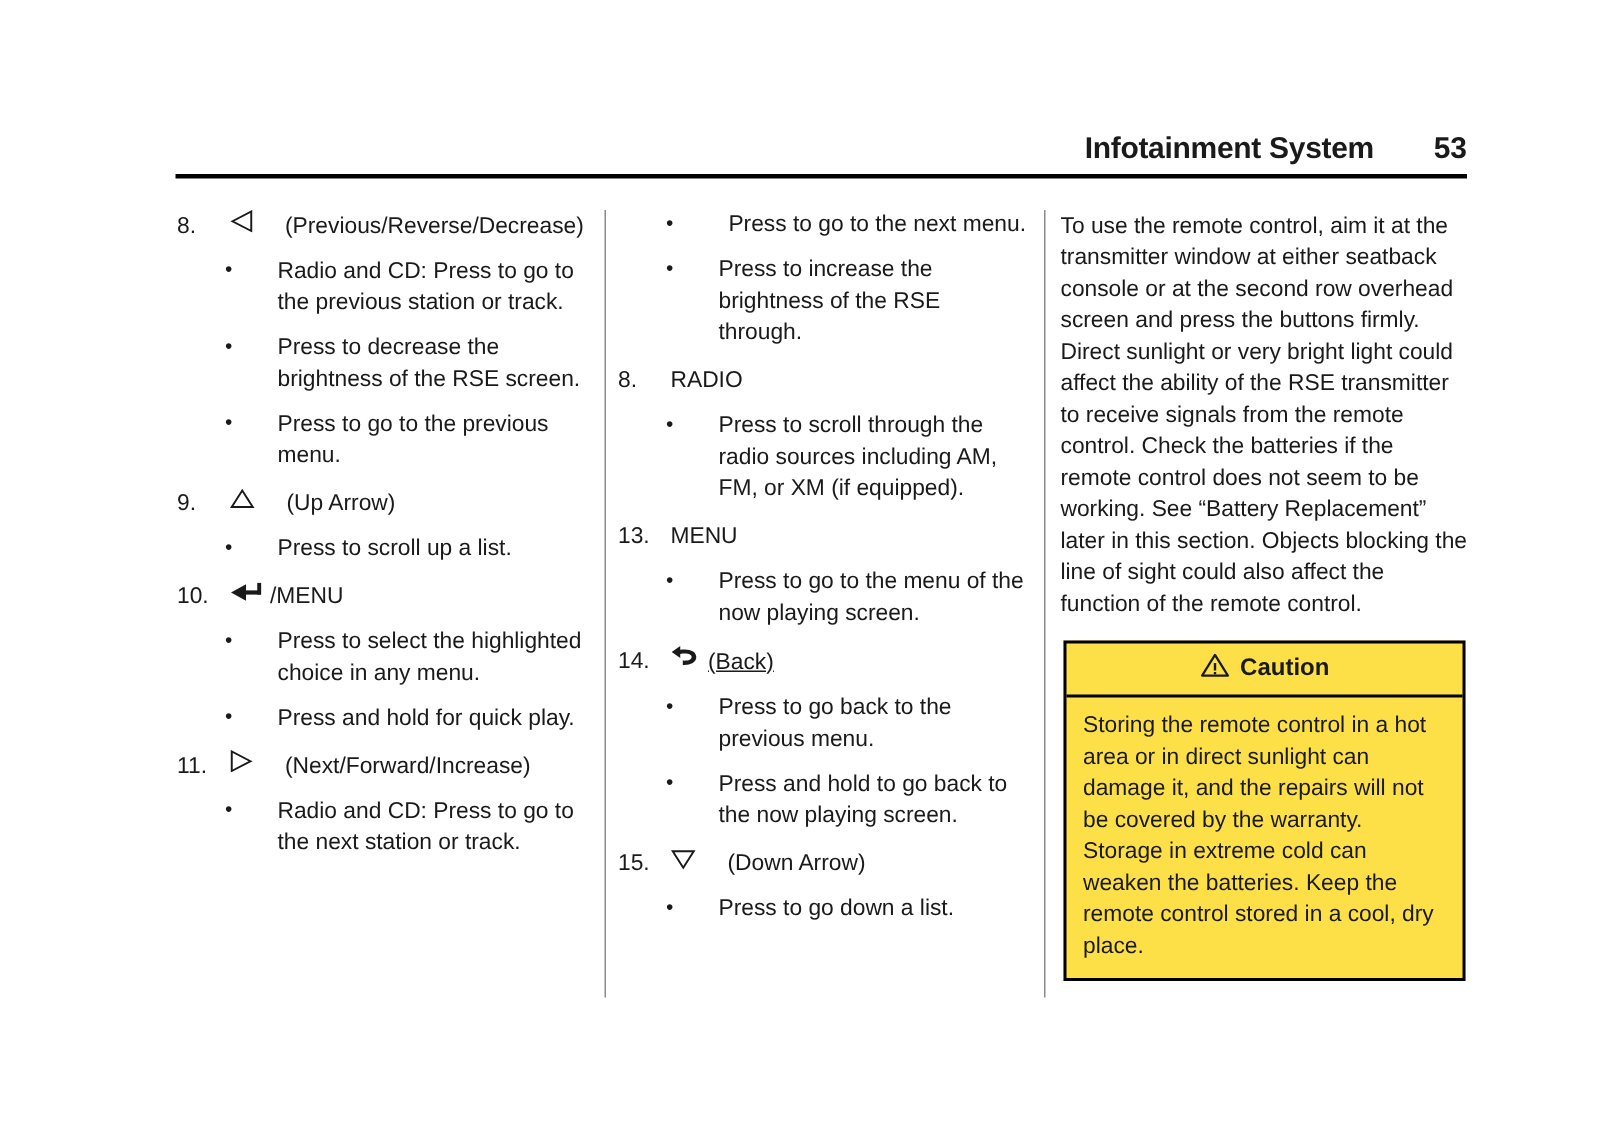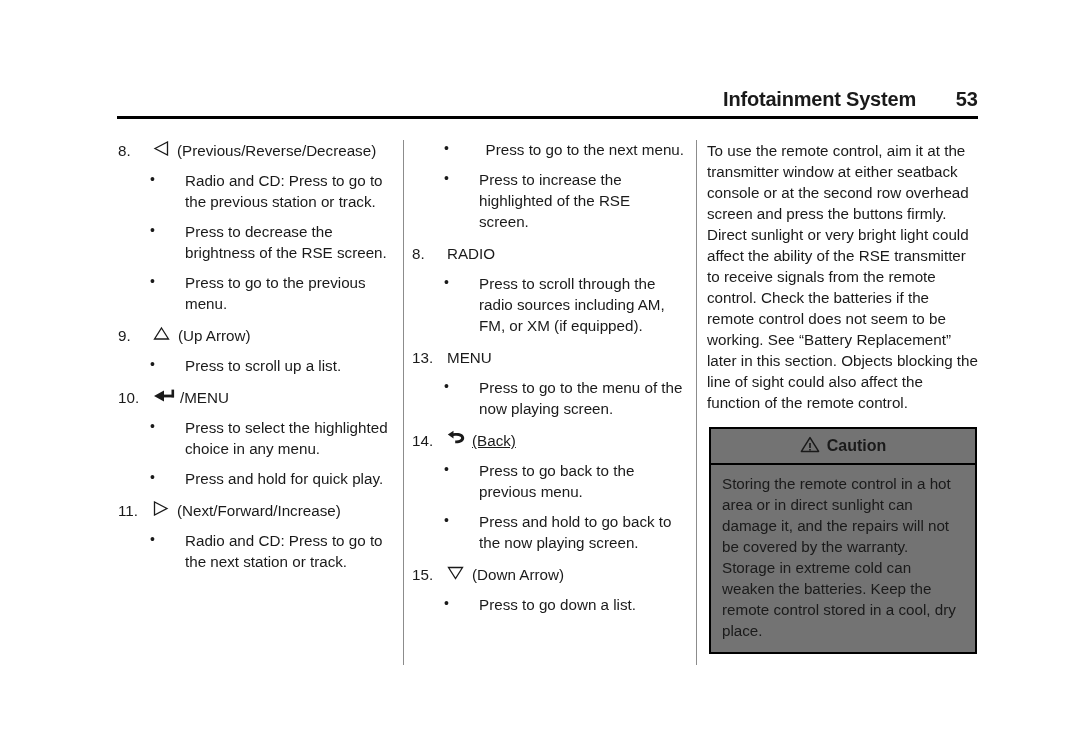--- a/index.html
+++ b/index.html
@@ -82,21 +82,21 @@
     position: absolute;
     left: 0;
     top: 0;
     width: 27px;
     text-align: left;
     font-size: 15.2px;
   }
   .num-item .item-head {
     display: flex;
     align-items: center;
-    gap: 8px;
+    gap: 21px;
     min-height: 21px;
   }
   .num-item .head-text { white-space: nowrap; }
 
   
   .bullet-list { margin: 0; padding: 0; list-style: none; }
   .bullet {
     position: relative;
     padding-left: 67px;
     margin: 9px 0 0 0;
@@ -122,21 +122,21 @@
   }
 
   
   .caution-box {
     position: absolute;
     left: 709px;
     top: 427px;
     width: 268px;
     border: 2px solid #000000;
     box-sizing: border-box;
-    background: #737373;
+    background: #fde047;
   }
   .caution-header {
     border-bottom: 2px solid #000000;
     height: 34px;
     display: flex;
     align-items: center;
     justify-content: center;
     gap: 7px;
   }
   .caution-title {
@@ -233,21 +233,21 @@
   </div>
   <ul class="bullet-list">
     <li class="bullet">Radio and CD: Press to go to the next station or track.</li>
   </ul>
 </div>
 
 <div class="column c2">
 
   <ul class="bullet-list" style="margin-top:-1px;">
     <li class="bullet" style="margin-top:0;text-align:right;">Press to go to the next menu.</li>
-    <li class="bullet">Press to increase the highlighted of the RSE screen.</li>
+    <li class="bullet">Press to increase the brightness of the RSE through.</li>
   </ul>
 
   <div class="num-item" style="margin-top:11px;">
     <span class="num">8.</span>
     <span class="item-head">
       <span class="head-text">RADIO</span>
     </span>
   </div>
   <ul class="bullet-list">
     <li class="bullet">Press to scroll through the radio sources including AM, FM, or XM (if equipped).</li>

